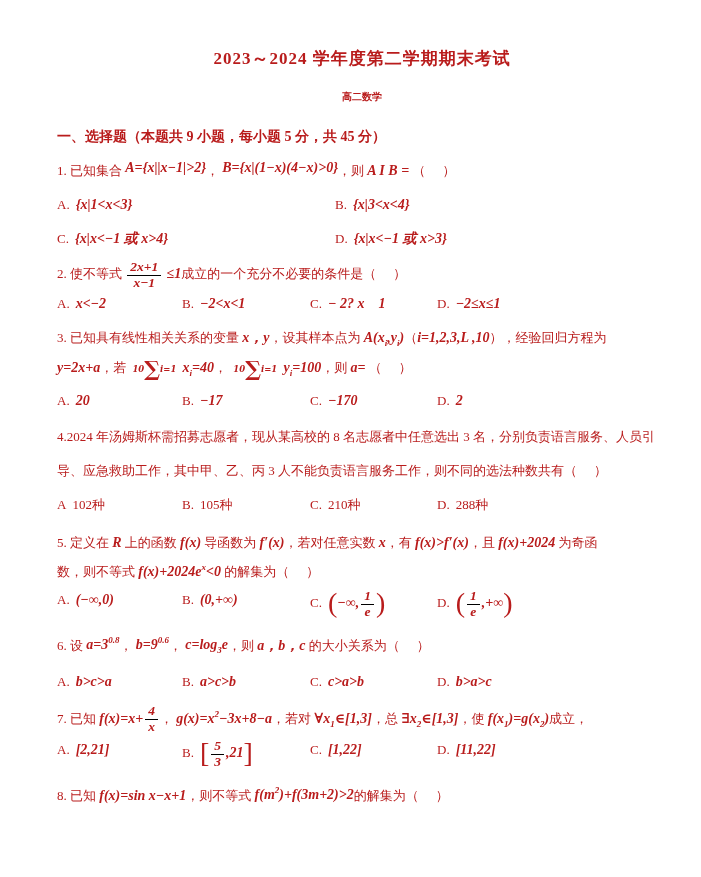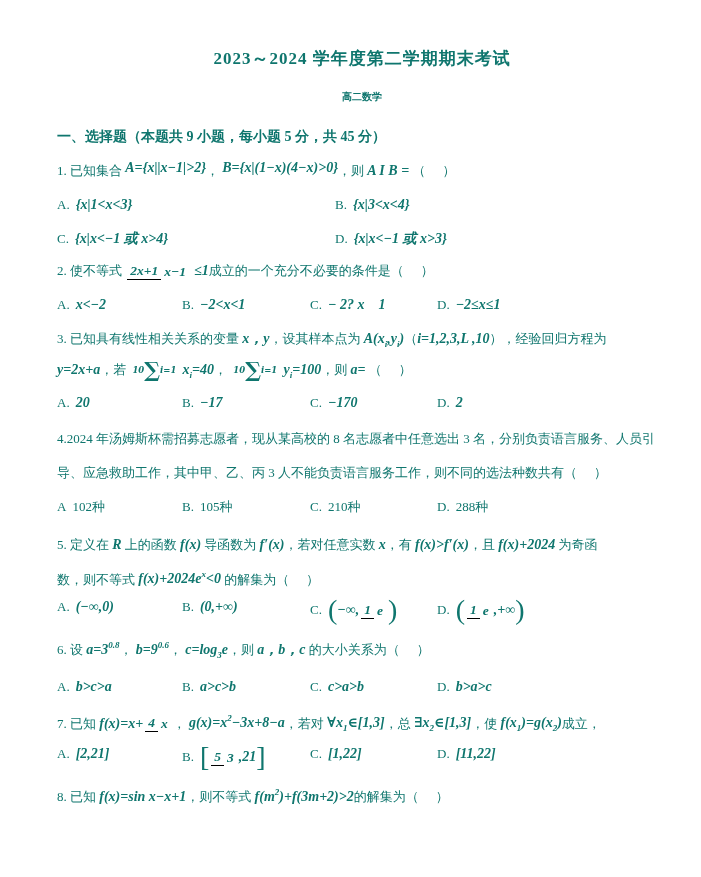--- a/index.html
+++ b/index.html
@@ -1,35 +1,35 @@
 <!DOCTYPE html>
 <html><head>
 <meta charset="utf-8">
 <style>
   html,body { margin:0; padding:0; background:#ffffff; }
   .page {
     position:relative; width:701px; height:877px; margin:0 auto;
     box-sizing:border-box; padding:48px 34px 0 57px; overflow:hidden;
-    background:#ffffff; color:#0f766e;
+    background:#ffffff; color:#b91c1c;
     font-family:"Liberation Serif","DejaVu Serif",serif;
     font-size:13px; line-height:22px;
   }
   .title   { text-align:center; font-weight:bold; font-size:17px; letter-spacing:1px; }
   .subtitle{ text-align:center; font-weight:bold; font-size:10px; margin-top:16px; }
   .section { font-weight:bold; font-size:14px; margin-top:18px; }
   .line { margin-top:10px; }
   .cn { font-family:"Liberation Serif","DejaVu Serif",serif; }
   .m  { font-family:"Liberation Serif","DejaVu Serif",serif; font-weight:bold; font-style:italic; font-size:14px; }
   .m sub, .m sup { font-size:9px; font-style:italic; }
   .raise { position:relative; top:-3px; }
   .olab { font-size:13px; margin-right:6px; }
   .opts2 { display:grid; grid-template-columns:258px auto; margin-top:12px;gap:20px; }
   .opts4 { display:grid; grid-template-columns:125px 128px 127px auto; margin-top:8px; }
   .opt { white-space:nowrap; }
-  .frac { display:inline-flex; flex-direction:row; align-items:center; vertical-align:middle;
+  .frac { display:inline-flex; flex-direction:column; align-items:center; vertical-align:middle;
           line-height:1.1; font-weight:bold; font-style:italic; font-size:13.5px; margin:0 2px;
           font-family:"Liberation Serif","DejaVu Serif",serif; }
   .frac .fn { border-bottom:1.5px solid #000; padding:0 3px; }
   .frac .fd { padding:0 3px; }
   .sum { display:inline-flex; flex-direction:row; align-items:center; vertical-align:middle;
          line-height:1; margin:0 3px; font-weight:bold; font-family:"DejaVu Serif",serif; }
   .sum .st, .sum .sb { font-size:8.5px; font-weight:bold; line-height:1.1; font-style:italic; }
   .sum .ss { font-size:21px; line-height:0.9; font-style:normal; }
   .bp { font-size:28px; font-weight:normal; font-style:normal; vertical-align:-5px; line-height:1;
         font-family:"Liberation Serif","DejaVu Serif",serif; }
@@ -61,21 +61,21 @@
   </div>
 
   <div class="line" style="margin-top:10px">
     <span class="cn">2. 使不等式</span>
     <span class="frac">
         <span class="fn">2x+1</span>
         <span class="fd">x−1</span>
       </span>
     <span class="m">≤1</span><span class="cn">成立的一个充分不必要的条件是</span><span class="cn blank">（　）</span>
   </div>
-  <div class="opts4" style="margin-top:12px">
+  <div class="opts4" style="margin-top:2px">
     <span class="opt"><span class="olab">A.</span><span class="m">x&lt;−2</span></span>
     <span class="opt"><span class="olab">B.</span><span class="m">−2&lt;x&lt;1</span></span>
     <span class="opt"><span class="olab">C.</span><span class="m">− 2? x　1</span></span>
     <span class="opt"><span class="olab">D.</span><span class="m">−2≤x≤1</span></span>
   </div>
 
   <div class="line" style="margin-top:12px">
     <span class="cn">3. 已知具有线性相关关系的变量</span>
     <span class="m">x，y</span><span class="cn">，设其样本点为</span>
     <span class="m"><span>A(x</span><sub>i</sub><span>,y</span><sub>i</sub><span>)</span></span><span class="cn">（</span><span class="m">i=1,2,3,L ,10</span><span class="cn">），经验回归方程为</span>
@@ -122,21 +122,21 @@
     <span class="m">R</span>
     <span class="cn">上的函数</span>
     <span class="m">f(x)</span>
     <span class="cn">导函数为</span>
     <span class="m">f′(x)</span><span class="cn">，若对任意实数</span>
     <span class="m">x</span><span class="cn">，有</span>
     <span class="m">f(x)&gt;f′(x)</span><span class="cn">，且</span>
     <span class="m">f(x)+2024</span>
     <span class="cn">为奇函</span>
   </div>
-  <div class="line" style="margin-top:8px">
+  <div class="line" style="margin-top:2px">
     <span class="cn">数，则不等式</span>
     <span class="m"><span>f(x)+2024e</span><sup>x</sup><span>&lt;0</span></span>
     <span class="cn">的解集为</span><span class="cn blank">（　）</span>
   </div>
   <div class="opts4" style="margin-top:6px">
     <span class="opt"><span class="olab">A.</span><span class="m">(−∞,0)</span></span>
     <span class="opt"><span class="olab">B.</span><span class="m">(0,+∞)</span></span>
     <span class="opt"><span class="olab">C.</span><span class="bp">(</span><span class="m">−∞,</span><span class="frac">
           <span class="fn">1</span>
           <span class="fd">e</span>

